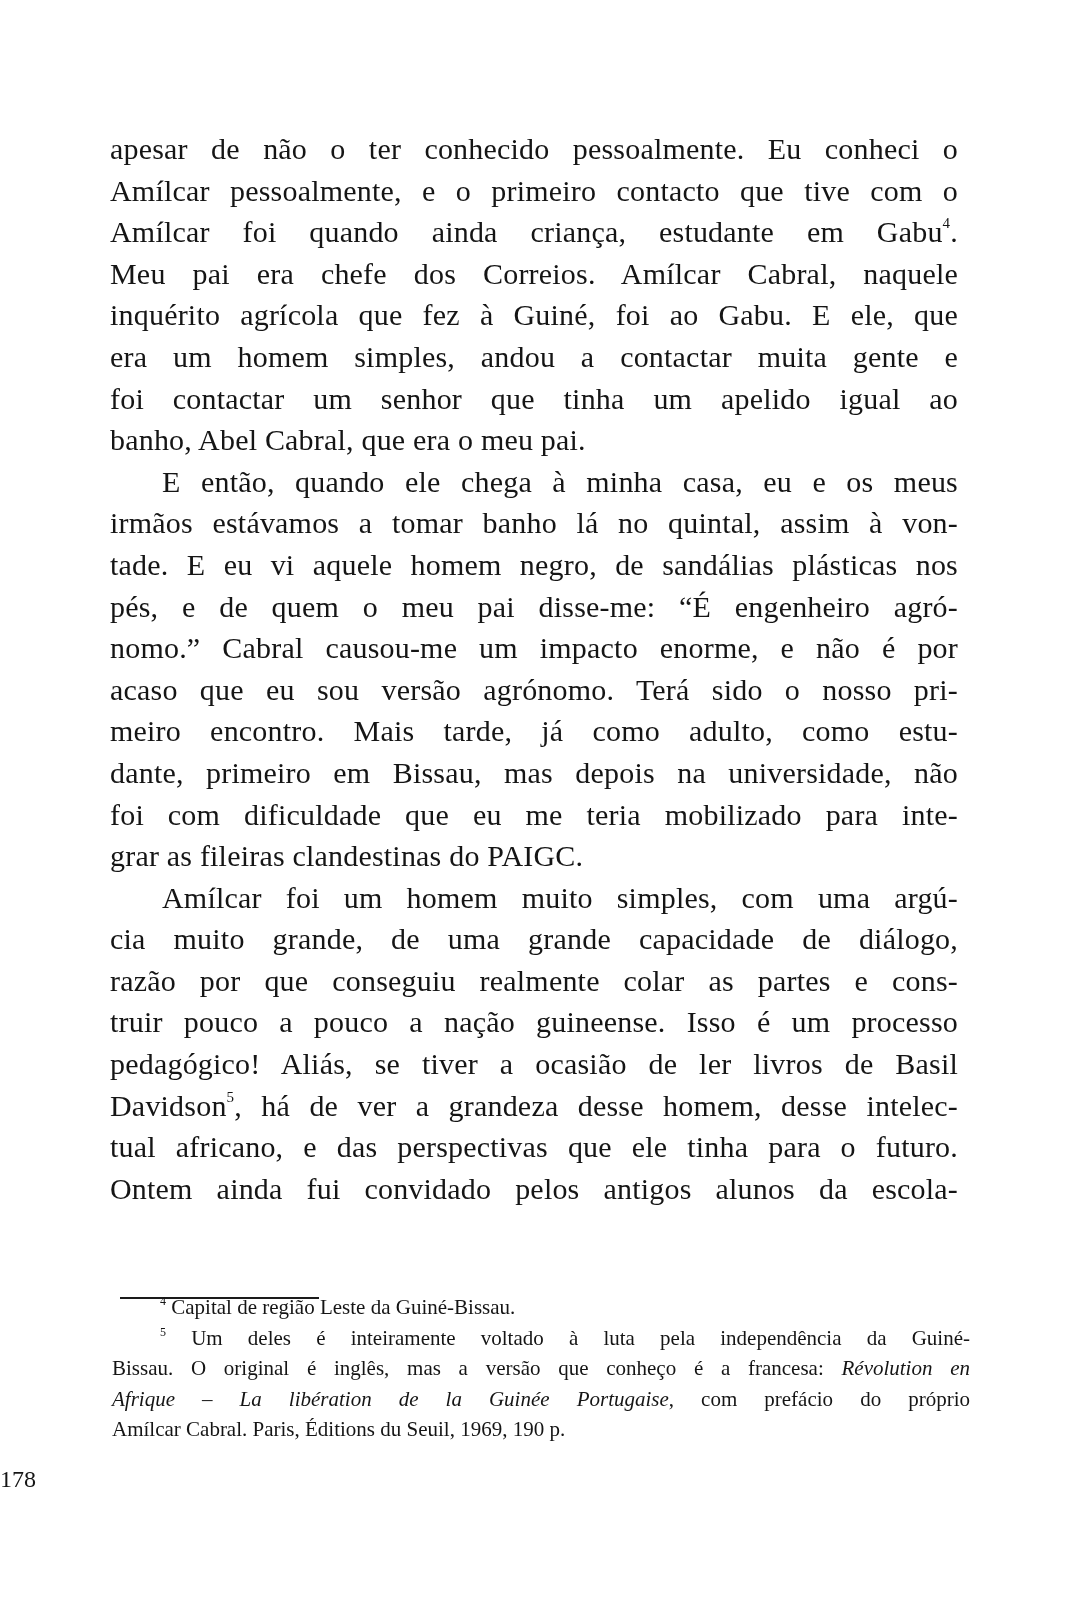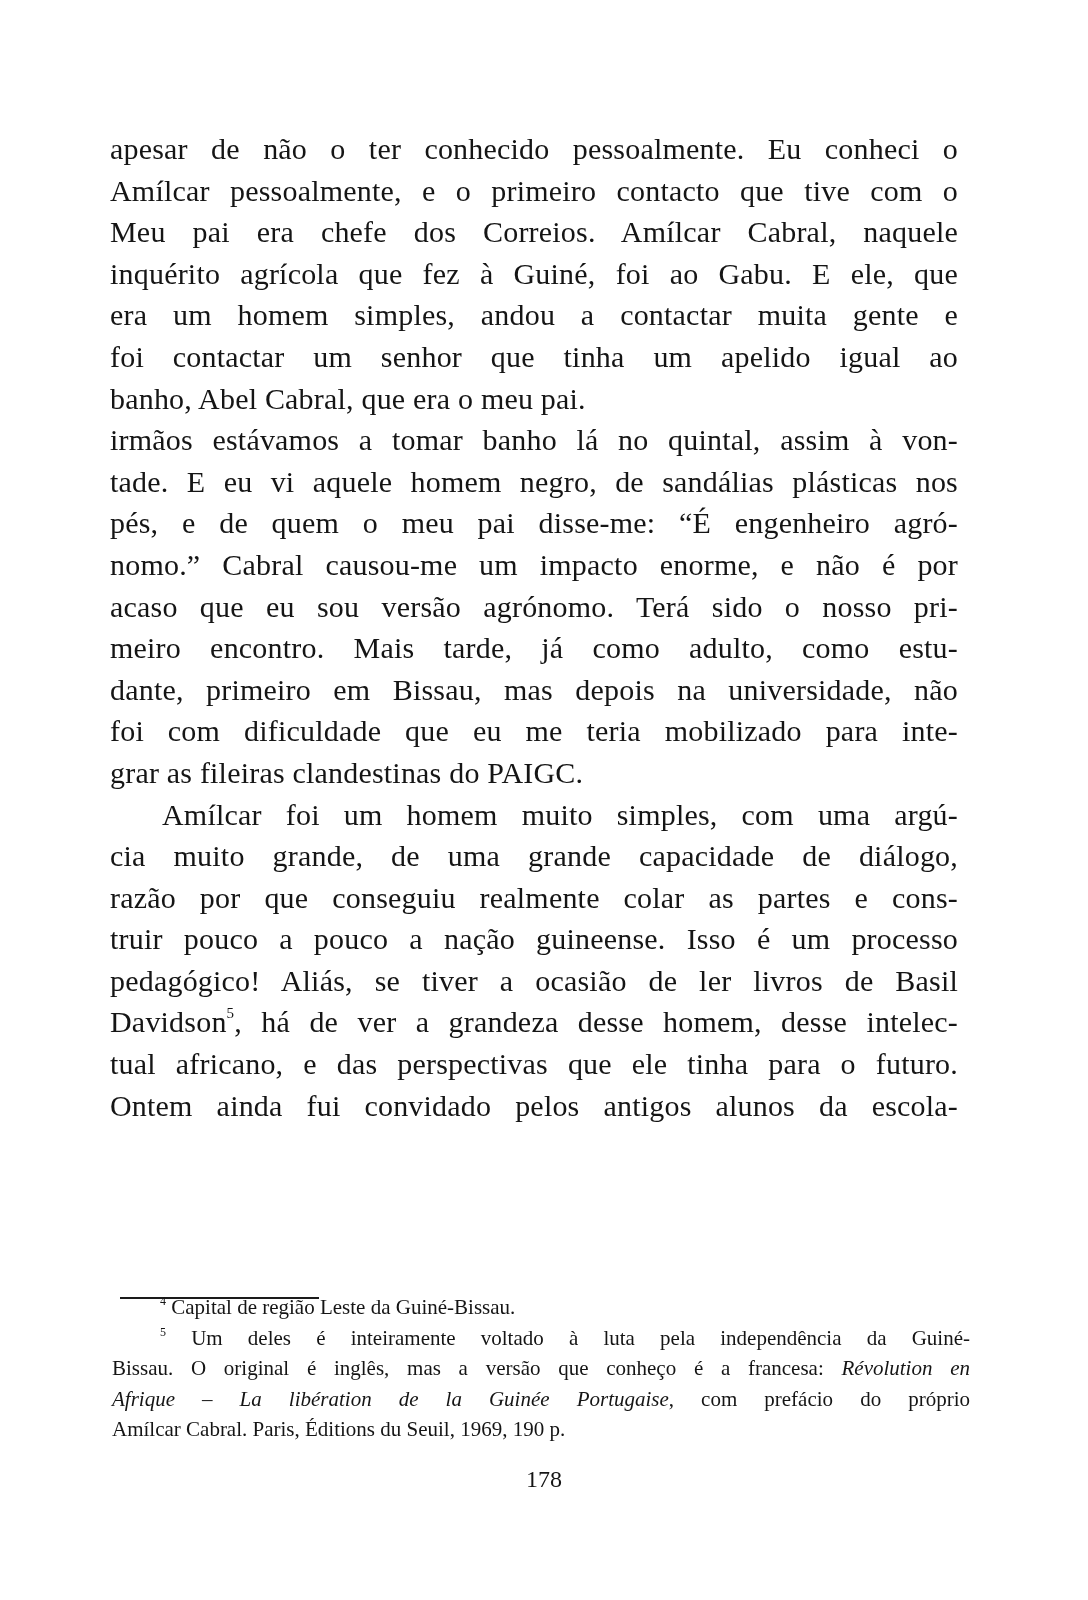--- a/index.html
+++ b/index.html
@@ -20,34 +20,36 @@
   .rule { position: absolute; left: 120px; top: 1297px; width: 199px; height: 2px; background: #1a1a1a; }
   .footnotes { position: absolute; left: 112px; width: 858px; top: 1292px; }
   .fn-line {
     display: block; height: 30.5px; line-height: 30.5px; font-size: 21px;
     text-align: justify; text-align-last: justify; white-space: nowrap;
   }
   .fn-line.last { text-align-last: left; }
   .fn-line.indent { padding-left: 48px; }
   .fn-line sup { font-size: 12px; vertical-align: 9px; }
   em { font-style: italic; }
-  .page-number { position: absolute; top: 1466px; left: 0; width: 1088px; text-align: center; font-size: 24px; }
+  .page-number { position: absolute; top: 1466px; left: 0; width: 1088px; text-align: left; font-size: 24px; }
 </style>
 </head>
 <body>
 
 <div class="page">
   <div class="body-text">
     <span class="line">apesar de não o ter conhecido pessoalmente. Eu conheci o</span>
     <span class="line">Amílcar pessoalmente, e o primeiro contacto que tive com o</span>
+    <span class="line"><span>Amílcar foi quando ainda criança, estudante em Gabu</span><sup>4</sup><span>.</span></span>
     <span class="line">Meu pai era chefe dos Correios. Amílcar Cabral, naquele</span>
     <span class="line">inquérito agrícola que fez à Guiné, foi ao Gabu. E ele, que</span>
     <span class="line">era um homem simples, andou a contactar muita gente e</span>
     <span class="line">foi contactar um senhor que tinha um apelido igual ao</span>
     <span class="line last">banho, Abel Cabral, que era o meu pai.</span>
+    <span class="line indent">E então, quando ele chega à minha casa, eu e os meus</span>
     <span class="line">irmãos estávamos a tomar banho lá no quintal, assim à von-</span>
     <span class="line">tade. E eu vi aquele homem negro, de sandálias plásticas nos</span>
     <span class="line">pés, e de quem o meu pai disse-me: “É engenheiro agró-</span>
     <span class="line">nomo.” Cabral causou-me um impacto enorme, e não é por</span>
     <span class="line">acaso que eu sou versão agrónomo. Terá sido o nosso pri-</span>
     <span class="line">meiro encontro. Mais tarde, já como adulto, como estu-</span>
     <span class="line">dante, primeiro em Bissau, mas depois na universidade, não</span>
     <span class="line">foi com dificuldade que eu me teria mobilizado para inte-</span>
     <span class="line last">grar as fileiras clandestinas do PAIGC.</span>
     <span class="line indent">Amílcar foi um homem muito simples, com uma argú-</span>

